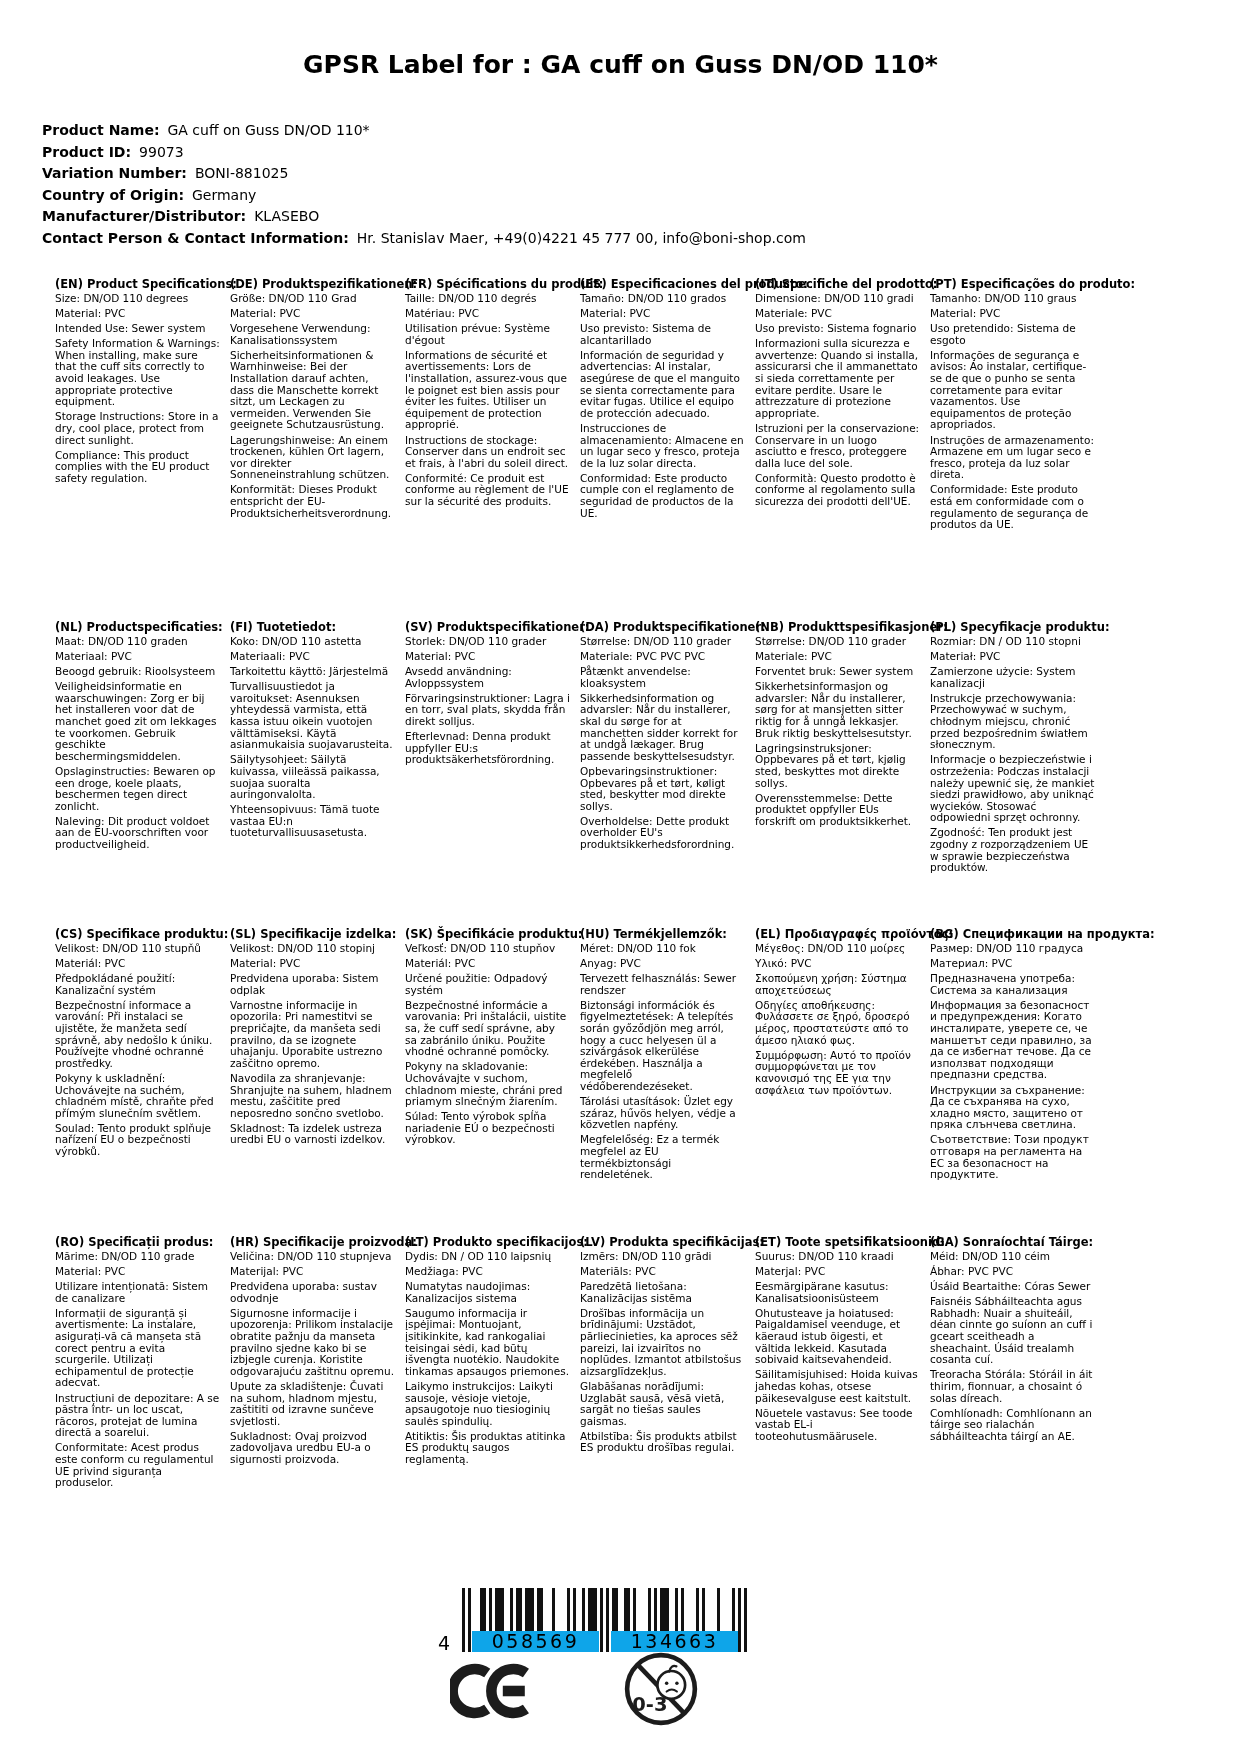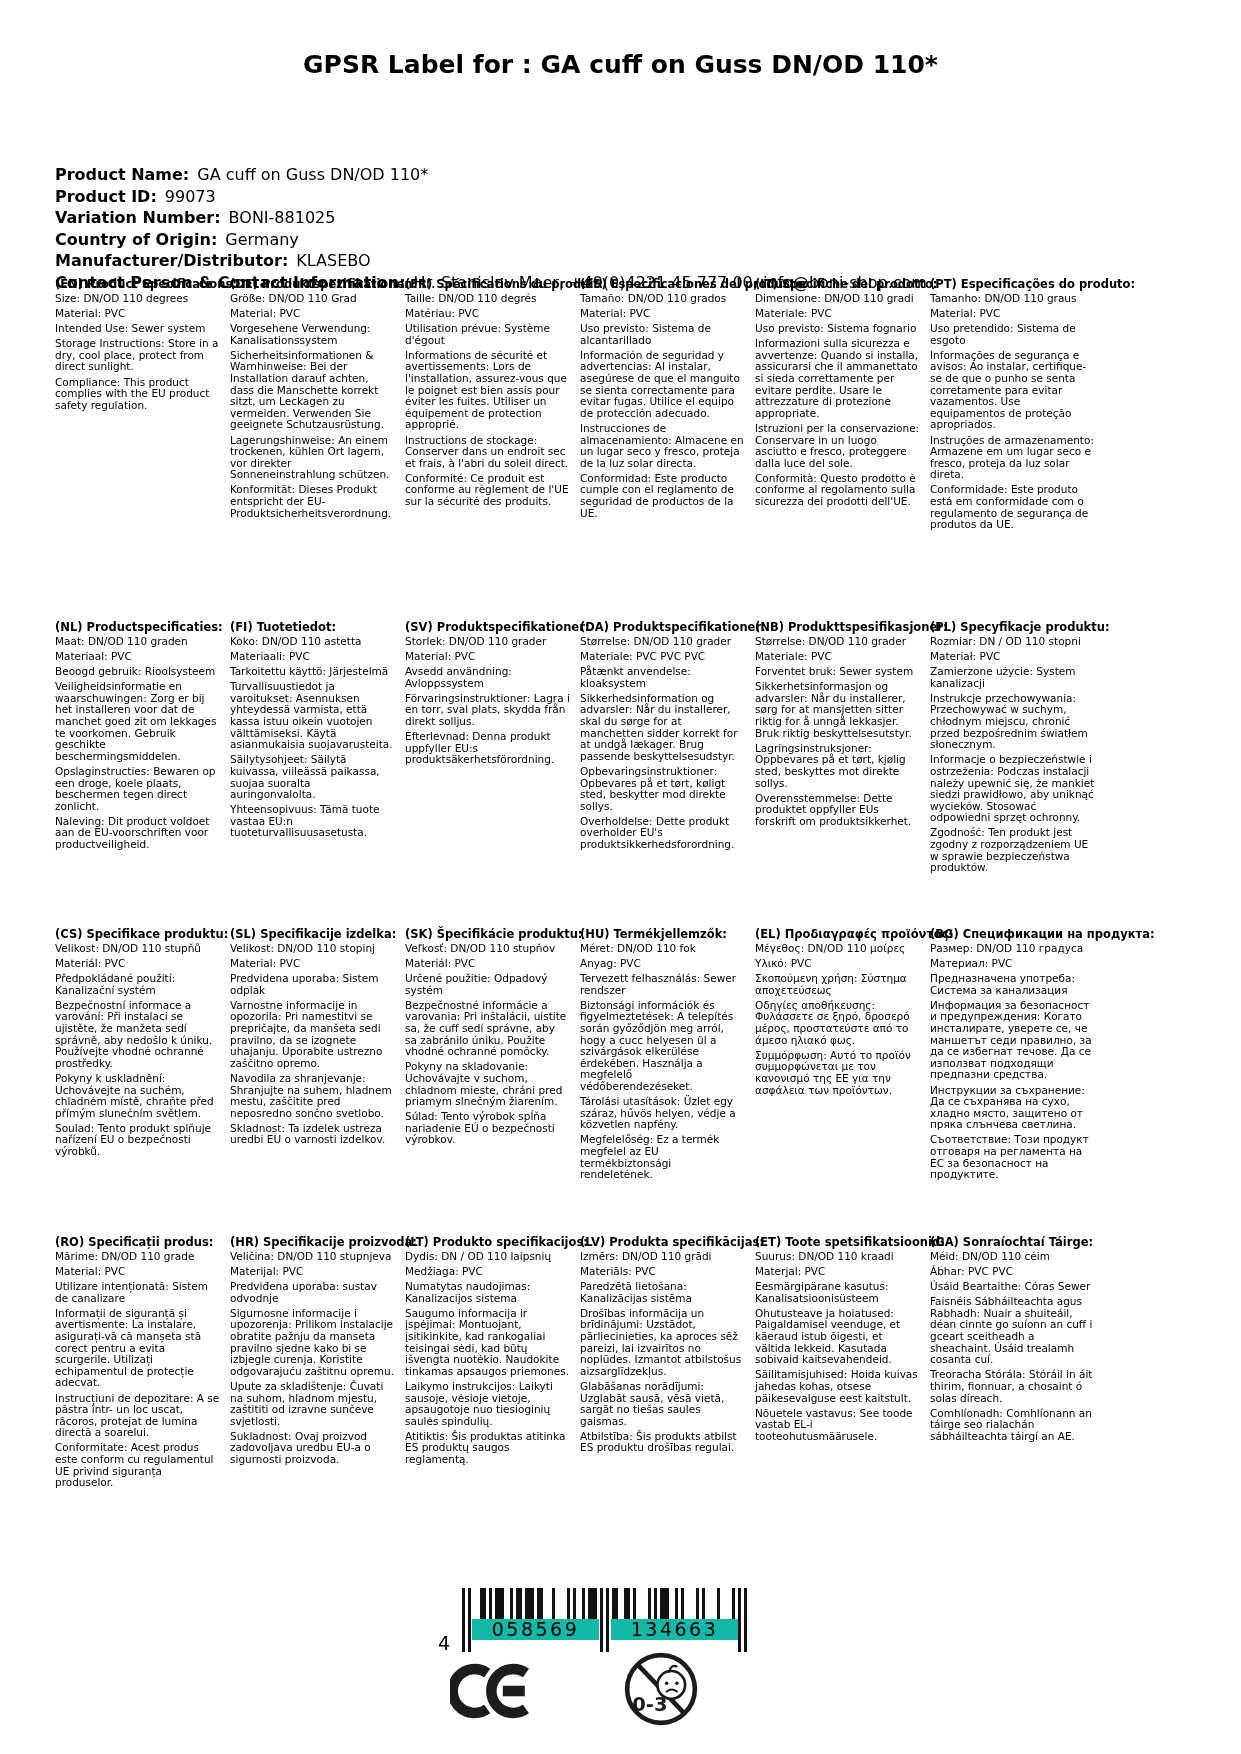--- a/index.html
+++ b/index.html
@@ -14,24 +14,23 @@
   .page { position: absolute; inset: 0; padding-left: 14px; }
 
   .title {
     position: absolute; top: 50px; left: 0; width: 100%;
     text-align: center;
     font-size: 25px; font-weight: bold;
     margin: 0;
   }
 
   .info {
-    position: absolute; top: 120px; left: 55px;
-    font-size: 16px; line-height: 21.5px;
+    position: absolute; top: 120px; left: 42px;
+    font-size: 14px; line-height: 21.5px;
     white-space: nowrap;
-    margin-top: 44px;
   }
   .info-row .lbl { font-weight: bold; margin-right: 8px; }
   .info-row .val { font-weight: normal; }
 
   .grid {
     position: absolute; top: 277px; left: 55px;
     display: grid;
     grid-template-columns: repeat(6, 175px);
     grid-template-rows: 343px 307px 308px auto;
   }
@@ -47,23 +46,23 @@
   }
 
   .barcode {
     position: absolute; left: 462px; top: 1588px;
     width: 285px; height: 72px;
   }
   .bars { position: absolute; inset: 0; }
   .bar { position: absolute; top: 0; width: 3px; height: 48px; background: #111; }
   .bar.guard { height: 64px; }
   .bc-digit {
-    position: absolute; top: 31px;
+    position: absolute; top: 43px;
     font-size: 19px; line-height: 21px;
-    background: #14b8a6; text-align: center;
+    background: #0ea5e9; text-align: center;
     letter-spacing: 2.5px;
   }
   .bc-first { left: -30px; top: 45px; width: 24px; background: transparent; letter-spacing: 0; }
   .bc-left  { left: 10px;  width: 127px; }
   .bc-right { left: 149px; width: 127px; }
 
   .ce-mark { position: absolute; left: 450px; top: 1662px; width: 88px; height: 58px; }
   .age-mark { position: absolute; left: 622px; top: 1650px; width: 78px; height: 78px; }
 </style>
 </head>
@@ -81,20 +80,21 @@
       <div class="info-row"><span class="lbl">Manufacturer/Distributor:</span><span class="val">KLASEBO</span></div>
       <div class="info-row"><span class="lbl">Contact Person &amp; Contact Information:</span><span class="val">Hr. Stanislav Maer, +49(0)4221 45 777 00, info@boni-shop.com</span></div>
     </div>
 
   <div class="grid" id="blocks-grid">
       <div class="block">
         <div class="bh">(EN) Product Specifications:</div>
         <p>Size: DN/OD 110 degrees</p>
         <p>Material: PVC</p>
         <p>Intended Use: Sewer system</p>
+        <p>Safety Information &amp; Warnings: When installing, make sure that the cuff sits correctly to avoid leakages. Use appropriate protective equipment.</p>
         <p>Storage Instructions: Store in a dry, cool place, protect from direct sunlight.</p>
         <p>Compliance: This product complies with the EU product safety regulation.</p>
       </div>
       <div class="block">
         <div class="bh">(DE) Produktspezifikationen:</div>
         <p>Größe: DN/OD 110 Grad</p>
         <p>Material: PVC</p>
         <p>Vorgesehene Verwendung: Kanalisationssystem</p>
         <p>Sicherheitsinformationen &amp; Warnhinweise: Bei der Installation darauf achten, dass die Manschette korrekt sitzt, um Leckagen zu vermeiden. Verwenden Sie geeignete Schutzausrüstung.</p>
         <p>Lagerungshinweise: An einem trockenen, kühlen Ort lagern, vor direkter Sonneneinstrahlung schützen.</p>

